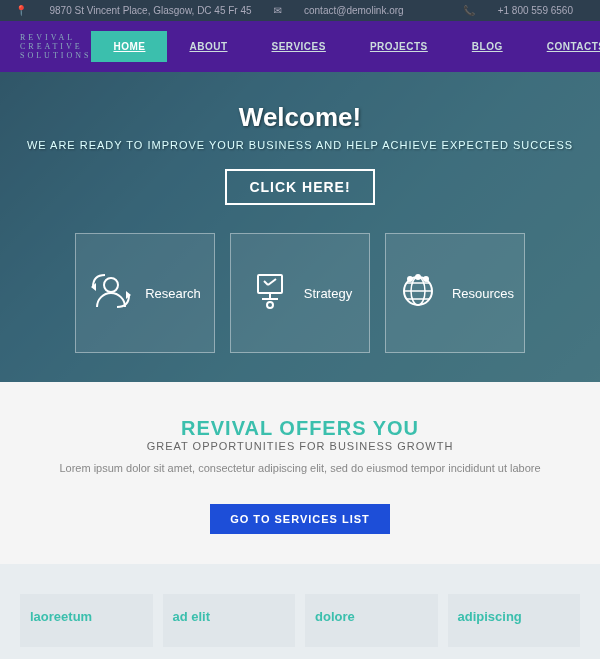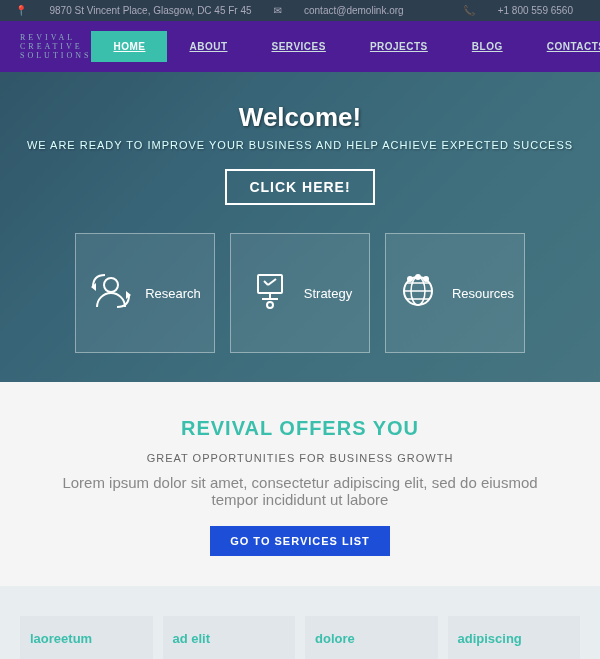--- a/index.html
+++ b/index.html
@@ -143,33 +143,33 @@
       background: #f5f5f5;
       text-align: center;
       padding: 35px 20px 30px;
     }
     .offers-title {
       font-size: 20px;
       color: #3bbfad;
       font-weight: bold;
       text-transform: uppercase;
       letter-spacing: 1px;
-      margin-bottom: 12px;
+      margin-bottom: 0;
     }
     .offers-sub {
       font-size: 11px;
       color: #666;
       text-transform: uppercase;
       letter-spacing: 1px;
       margin-bottom: 10px;
     }
     .offers-desc {
-      font-size: 15px;
+      font-size: 11px;
       color: #888;
-      margin-bottom: 18px;
+      margin-bottom: 30px;
       max-width: 500px;
       margin-left: auto;
       margin-right: auto;
     }
     .offers-btn {
       background: #1d4ed8;
       color: #fff;
       border: none;
       padding: 9px 20px;
       font-size: 11px;

